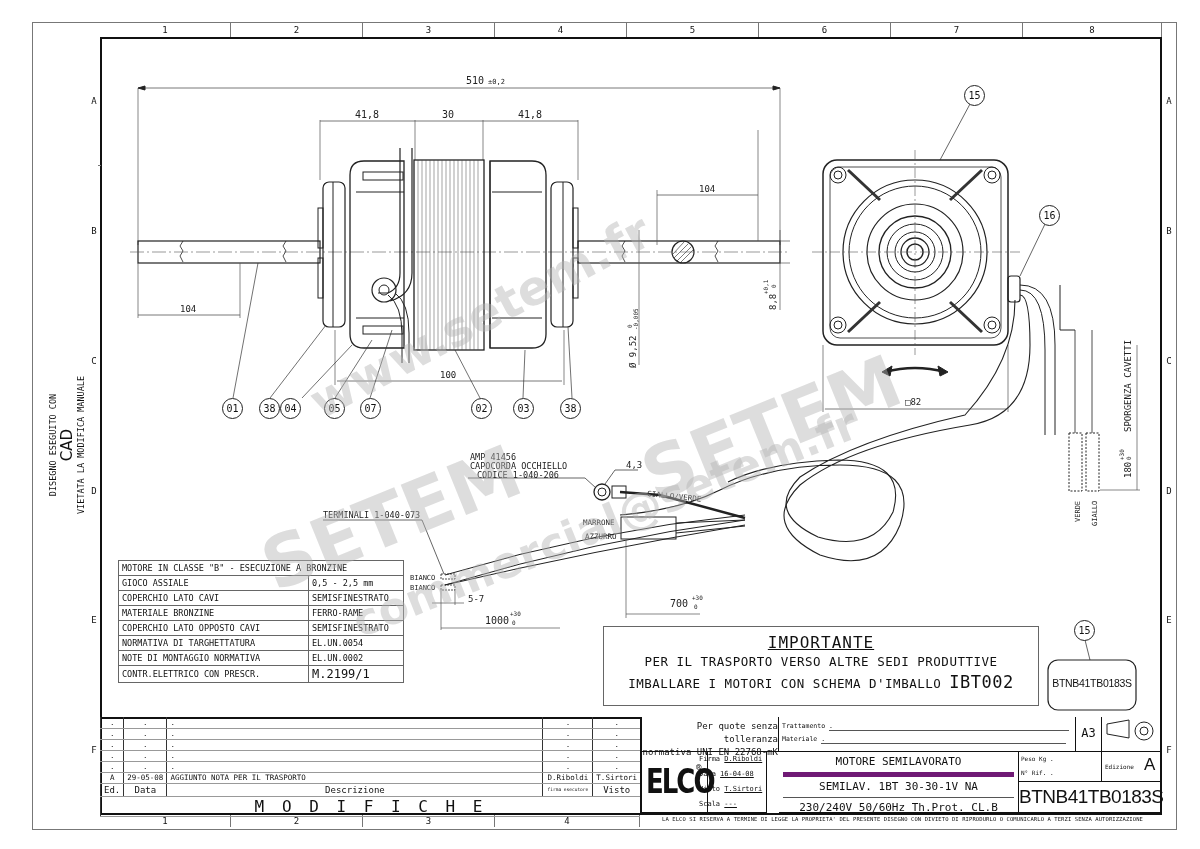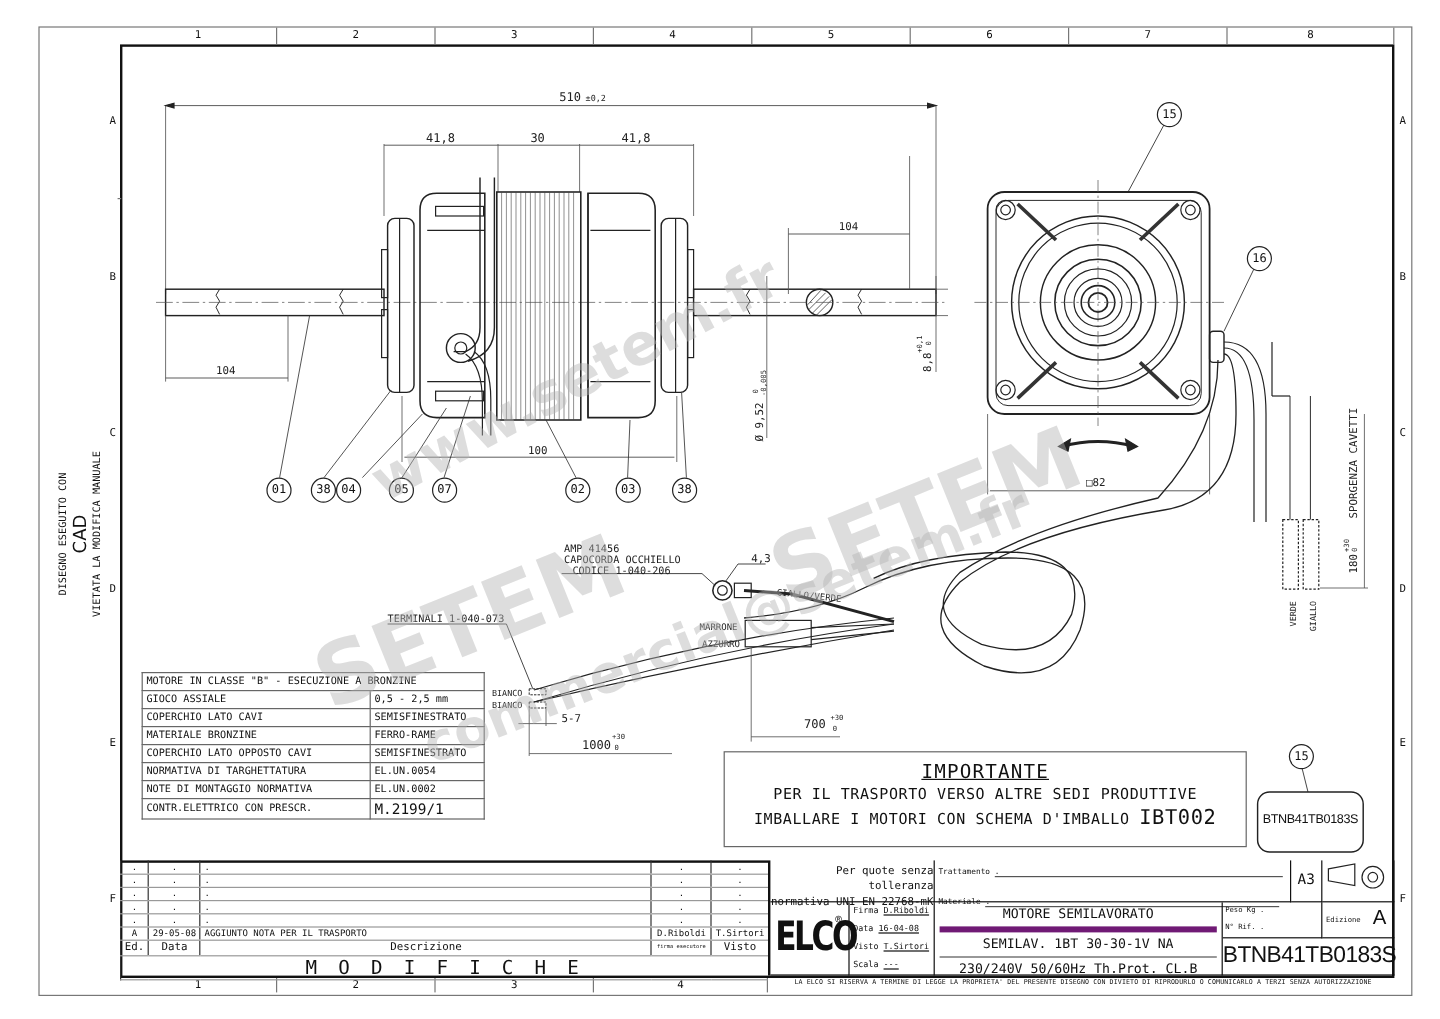--- a/index.html
+++ b/index.html
@@ -425,30 +425,30 @@
 </tbody>
   </table>
 
 <div class="title-block mono">
   <div class="tb-box" style="left:0;top:0;width:137px;height:35px;text-align:right;font-size:9px;line-height:13px;padding-top:3px">
     <div>Per quote senza tolleranza</div>
     <div>normativa UNI EN 22768-mK</div>
   </div>
   <div class="tb-box" style="left:137px;top:0;width:297px;height:35px;font-size:6.5px;padding:5px 3px">
     <div><span>Trattamento</span> <span style="border-bottom:1px solid #555;display:inline-block;width:240px">.</span></div>
-    <div style="margin-top:16px"><span>Materiale</span> <span style="border-bottom:1px solid #555;display:inline-block;width:245px">.</span></div>
+    <div style="margin-top:4px"><span>Materiale</span> <span style="border-bottom:1px solid #555;display:inline-block;width:245px">.</span></div>
   </div>
   <div class="tb-box" style="left:434px;top:0;width:26px;height:35px;font-size:12px;text-align:center;line-height:33px">A3</div>
   <div class="tb-box" style="left:460px;top:0;width:60px;height:35px"></div>
 
   <div class="tb-box" style="left:0;top:35px;width:66px;height:61px">
     <div style="position:absolute;left:4px;top:14px;font-family:'DejaVu Sans',sans-serif;font-weight:bold;font-size:26px;letter-spacing:-2px;transform:scaleY(1.3)">ELCO</div>
     <div style="position:absolute;left:54px;top:10px;font-size:9px">®</div>
   </div>
-  <div class="tb-box" style="left:66px;top:35px;width:71px;height:61px;font-size:7px;line-height:15px;padding-left:3px">
+  <div class="tb-box" style="left:54px;top:35px;width:71px;height:61px;font-size:7px;line-height:15px;padding-left:3px">
     <div><span>Firma</span> <span style="text-decoration:underline">D.Riboldi</span></div>
     <div><span>Data</span> <span style="text-decoration:underline">16-04-08</span></div>
     <div><span>Visto</span> <span style="text-decoration:underline">T.Sirtori</span></div>
     <div><span>Scala</span> <span style="text-decoration:underline">---</span></div>
   </div>
   <div class="tb-box" style="left:137px;top:35px;width:240px;height:61px;text-align:center;font-size:11px;line-height:20px">
     <div style="border-bottom:5px solid #701a75;margin:0 4px">MOTORE SEMILAVORATO</div>
     <div style="border-bottom:1px solid #555;margin:0 4px">SEMILAV. 1BT 30-30-1V  NA</div>
     <div style="margin:0 4px">230/240V 50/60Hz Th.Prot. CL.B</div>
   </div>

